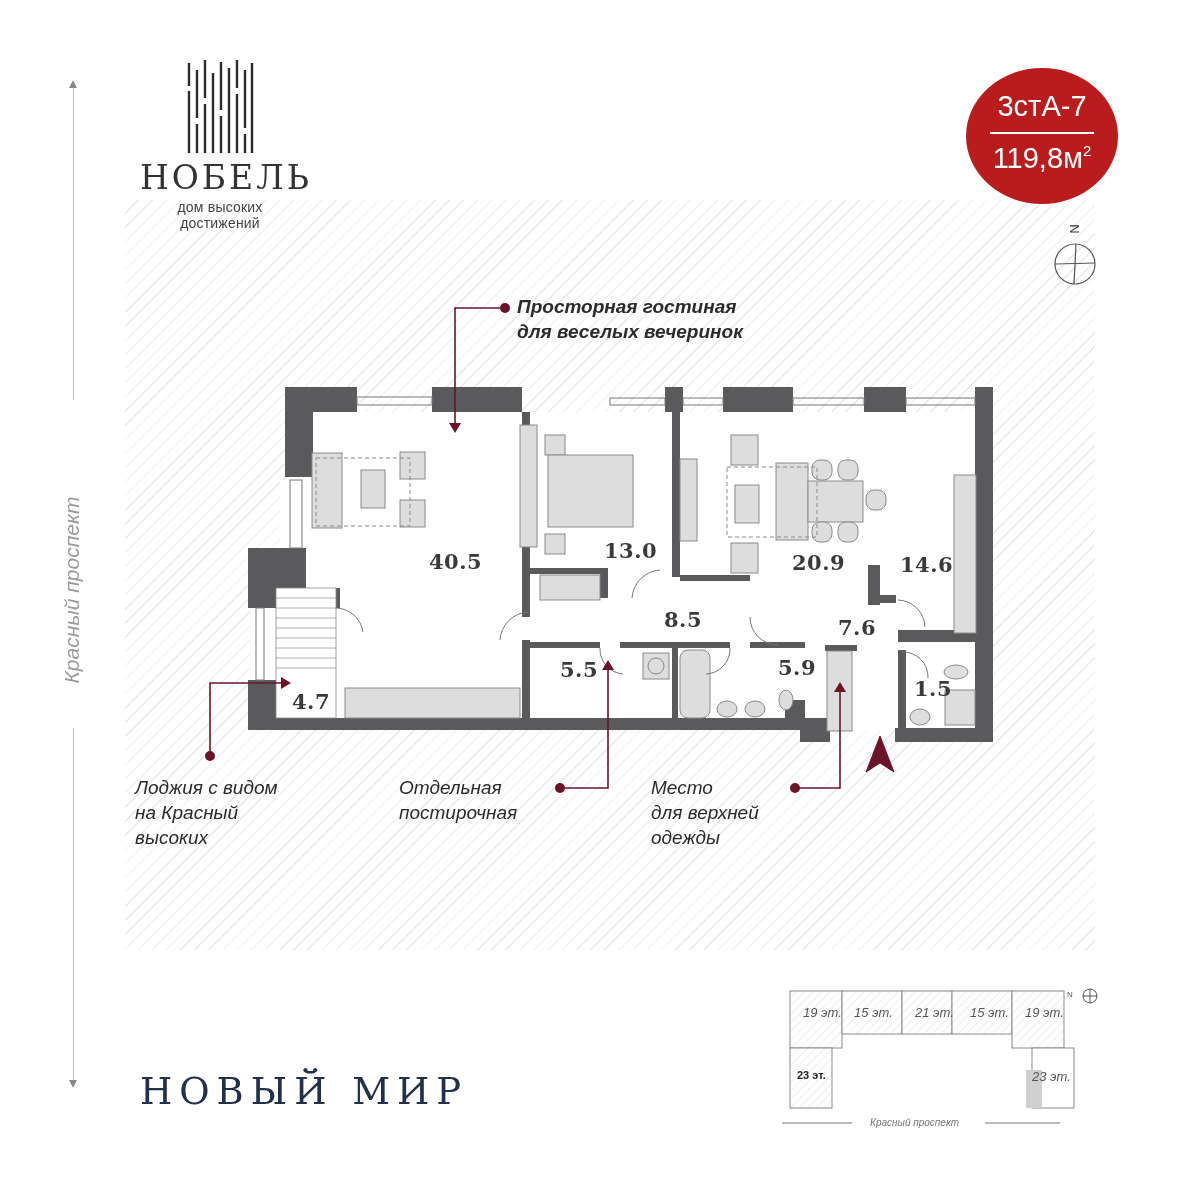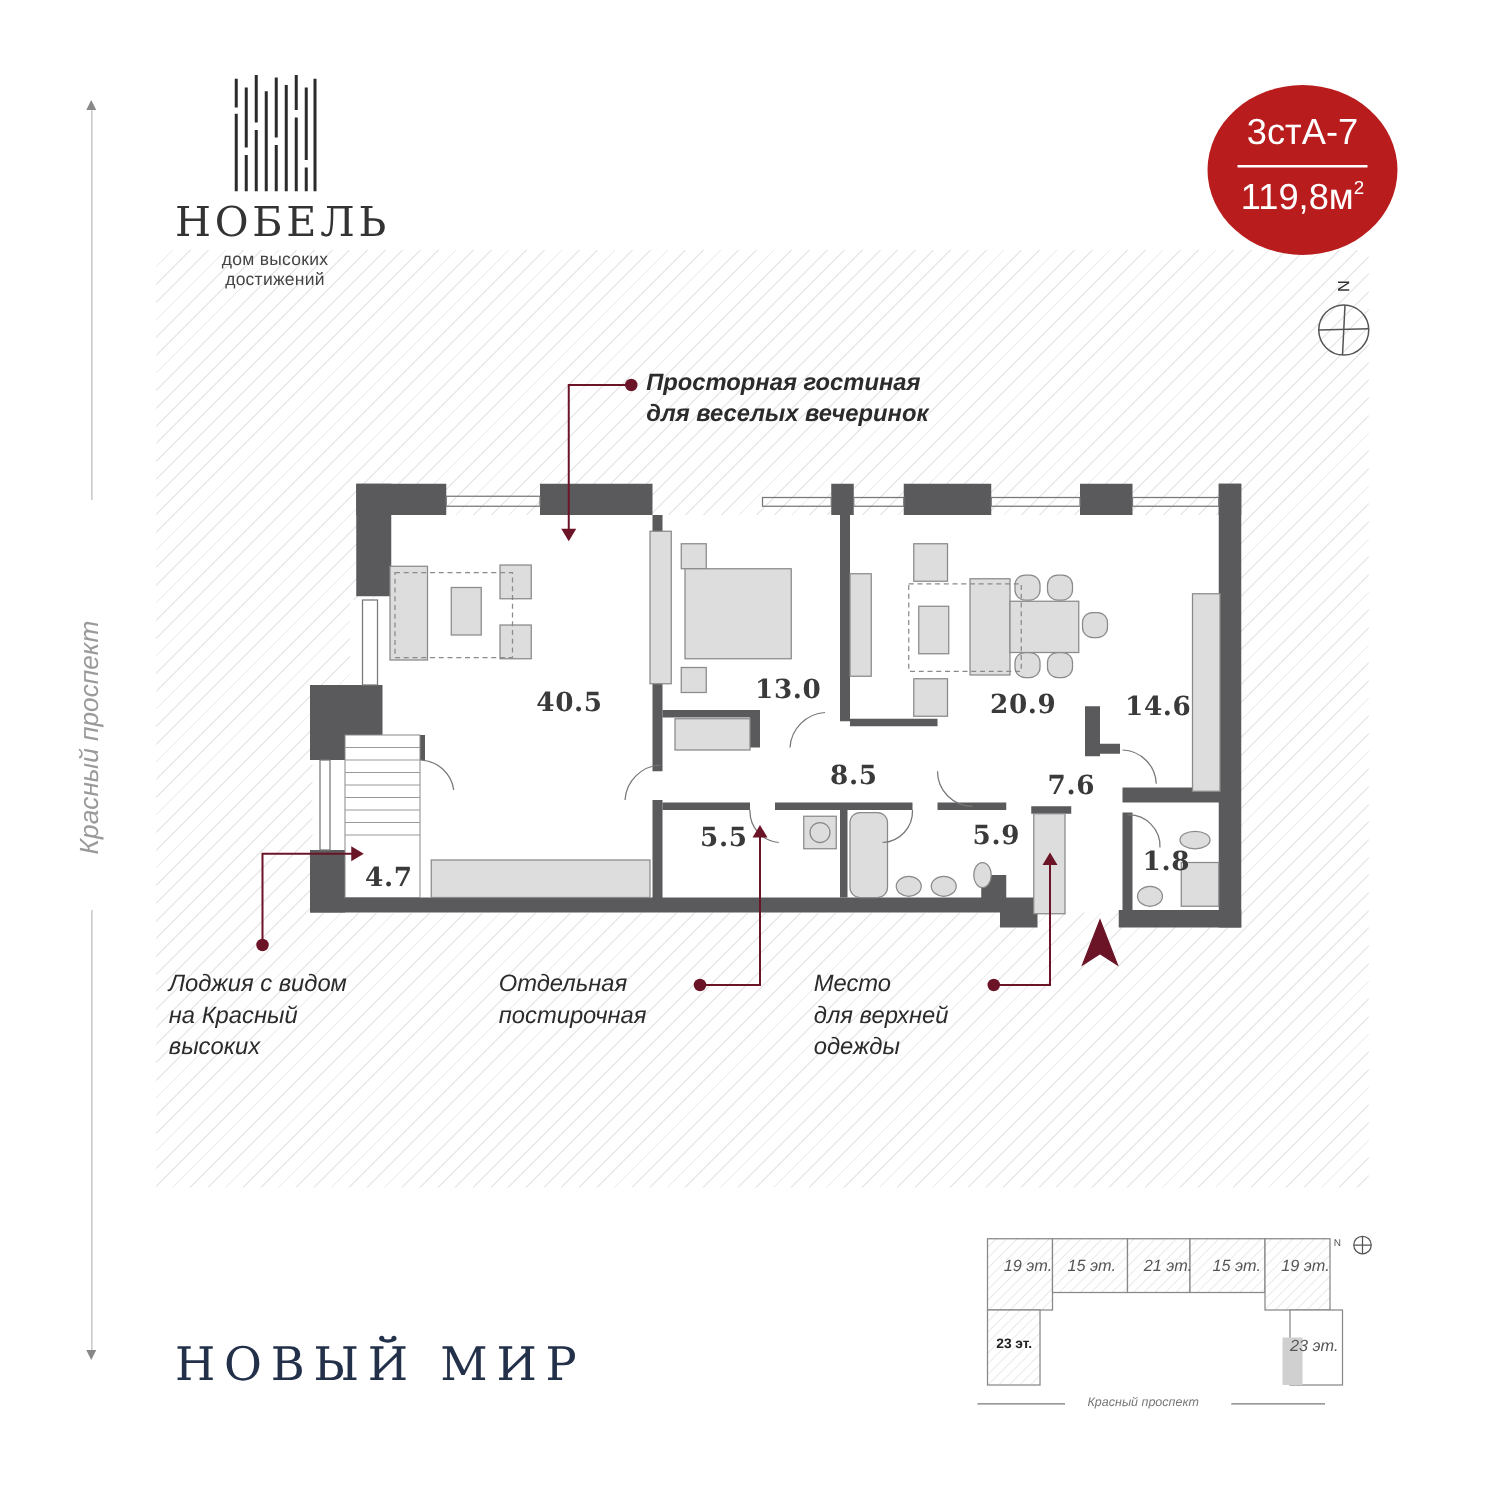--- a/index.html
+++ b/index.html
@@ -246,21 +246,21 @@
 </svg>
 
 <div class="area-num" style="left:404px;top:549px;margin-left:25px;">40.5</div>
 <div class="area-num" style="left:604px;top:538px;">13.0</div>
 <div class="area-num" style="left:792px;top:550px;">20.9</div>
 <div class="area-num" style="left:900px;top:552px;">14.6</div>
 <div class="area-num" style="left:664px;top:607px;">8.5</div>
 <div class="area-num" style="left:838px;top:615px;">7.6</div>
 <div class="area-num" style="left:560px;top:657px;">5.5</div>
 <div class="area-num" style="left:778px;top:655px;">5.9</div>
-<div class="area-num" style="left:914px;top:676px;">1.8</div>
+<div class="area-num" style="left:914px;top:676px;">1.5</div>
 <div class="area-num" style="left:292px;top:689px;">4.7</div>
 
 <div class="callout" style="left:517px;top:294px;font-weight:bold;">
   <div>Просторная гостиная</div>
   <div>для веселых вечеринок</div>
 </div>
 <div class="callout" style="left:135px;top:775px;">
   <div>Лоджия с видом</div>
   <div>на Красный</div>
   <div>высоких</div>

